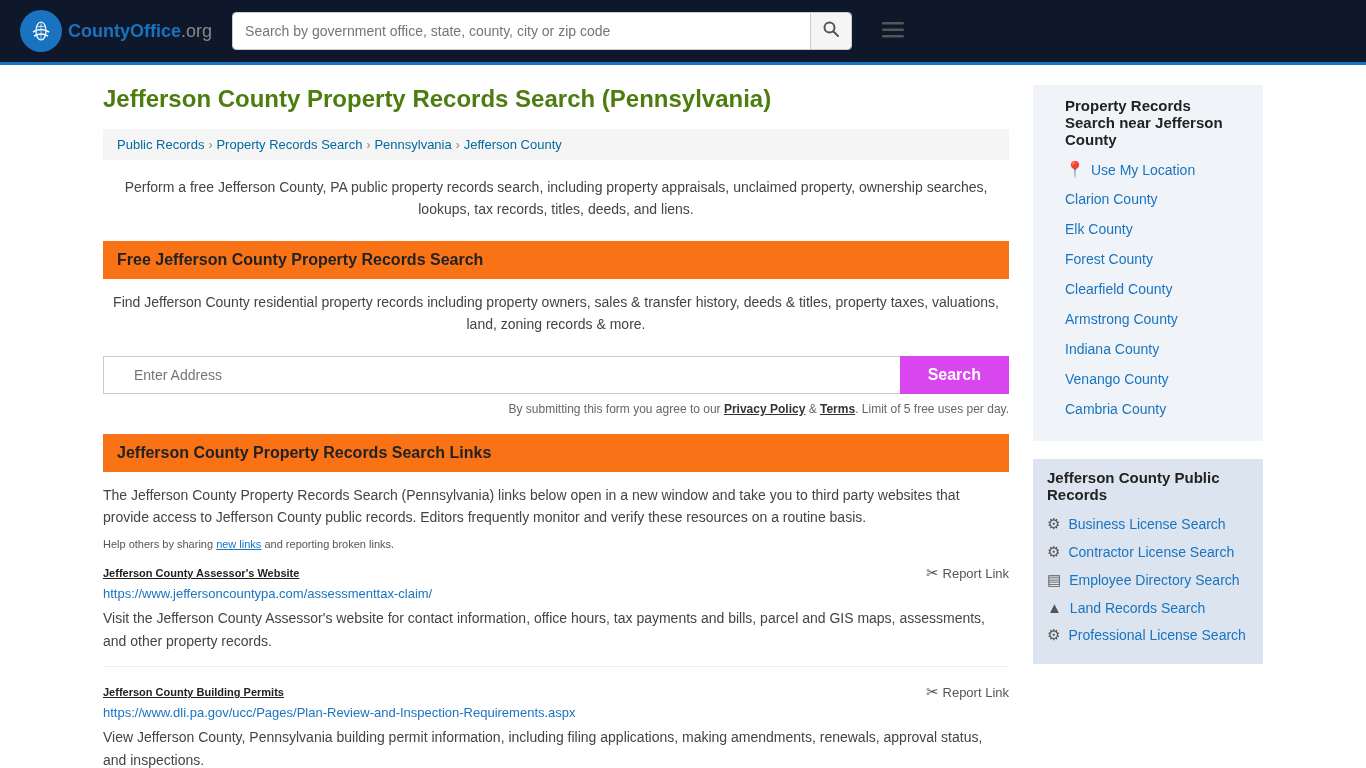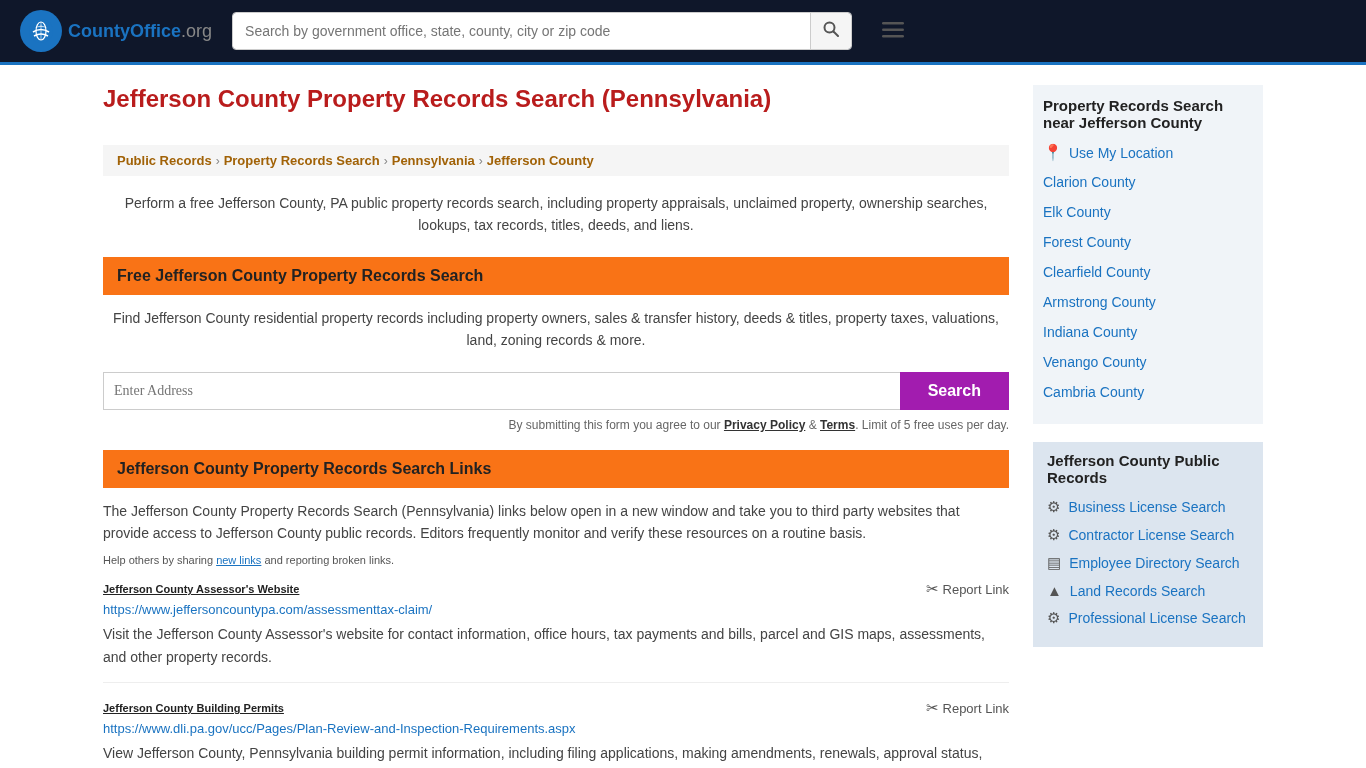--- a/index.html
+++ b/index.html
@@ -85,40 +85,39 @@
     }
     .sidebar {
       width: 230px;
       flex-shrink: 0;
     }
 
     
     .page-title {
       font-size: 24px;
       font-weight: bold;
-      color: #b91c1c;
-      margin-bottom: 32px;
+      color: #4d7c0f;
+      margin-bottom: 16px;
     }
 
     
     .breadcrumb {
       background: #f5f5f5;
       padding: 8px 14px;
       font-size: 13px;
       color: #555;
       margin-bottom: 16px;
       display: flex;
       gap: 4px;
       align-items: center;
       flex-wrap: wrap;
     }
     .breadcrumb a {
-      color: #a16207;
+      color: #0369a1;
       text-decoration: none;
-      font-weight: bold;
     }
     .breadcrumb .sep { color: #888; font-size: 12px; }
 
     
     .description {
       font-size: 14px;
       color: #444;
       line-height: 1.6;
       margin-bottom: 20px;
       text-align: center;
@@ -134,30 +133,29 @@
       margin-bottom: 12px;
     }
 
     
     .address-form {
       display: flex;
       margin-bottom: 8px;
     }
     .address-form input {
       flex: 1;
-      padding: 10px 10px;
+      padding: 10px 30px;
       border: 1px solid #ccc;
       border-right: none;
       outline: none;
       font-size: 14px;
       color: #555;
-      font-family: Liberation Serif, serif;
     }
     .address-form button {
-      background: #a21caf;
+      background: #d946ef;
       color: #fff;
       border: none;
       padding: 10px 28px;
       font-size: 16px;
       cursor: pointer;
       font-weight: bold;
     }
     .form-disclaimer {
       font-size: 12px;
       color: #666;
@@ -220,21 +218,21 @@
     }
     .link-desc {
       font-size: 14px;
       color: #444;
       line-height: 1.6;
     }
 
     
     .sidebar-section {
       background: #f0f4f8;
-      padding: 12px 10px;
+      padding: 12px 32px;
       margin-bottom: 18px;
     }
     .sidebar-section-title {
       font-size: 15px;
       font-weight: bold;
       color: #222;
       margin-bottom: 12px;
     }
     .sidebar-link {
       display: block;

